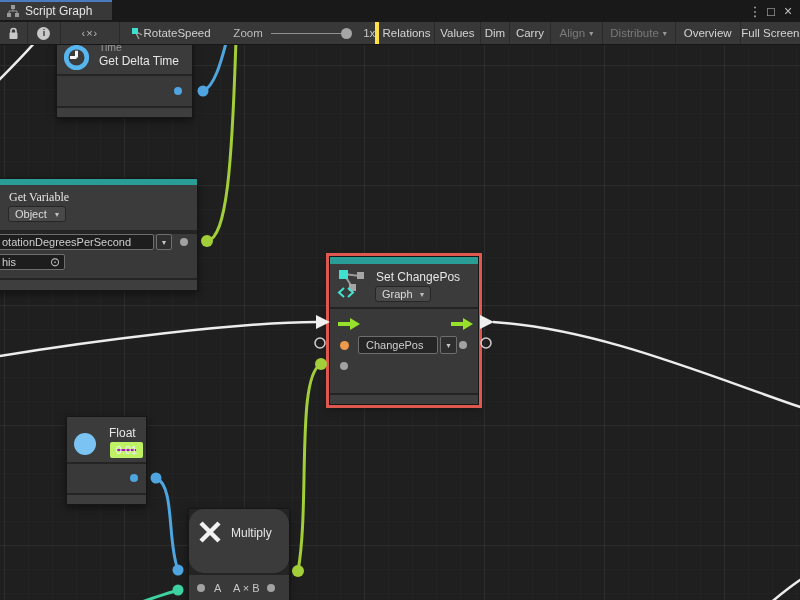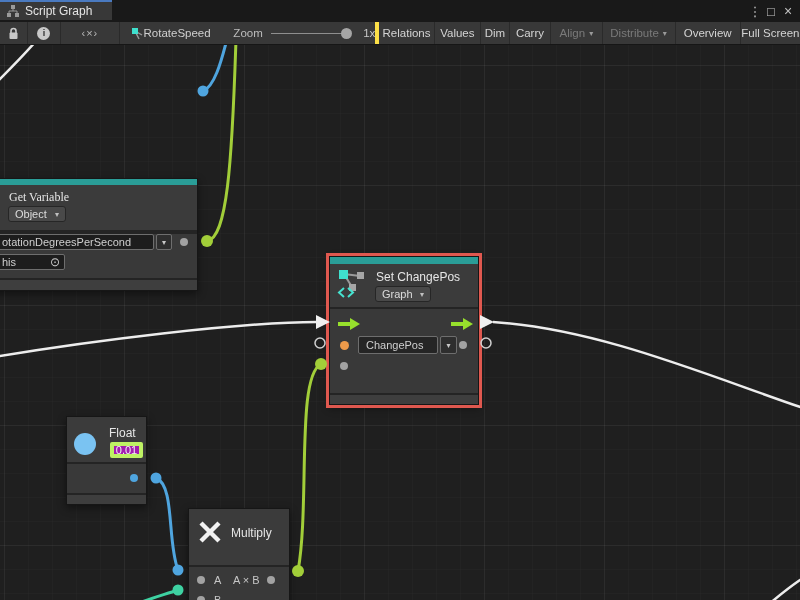--- a/index.html
+++ b/index.html
@@ -55,21 +55,21 @@
   .dd{position:absolute;background:#494949;border:1px solid #262626;border-radius:3px;color:#dcdcdc;
       font-size:11px;display:flex;align-items:center;padding:0 6px;box-sizing:border-box;gap:5px;}
   .dd .caret{margin-left:auto;color:#c0c0c0;}
   .field{position:absolute;background:#1d1d1d;border:1px solid #6e6e6e;border-radius:2px;color:#cfcfcf;
          font-size:11px;display:flex;align-items:center;box-sizing:border-box;overflow:hidden;white-space:nowrap;}
   .sqbtn{position:absolute;background:#2e2e2e;border:1px solid #6e6e6e;border-radius:2px;color:#c8c8c8;
          font-size:8px;display:flex;align-items:center;justify-content:center;box-sizing:border-box;}
   .picker{margin-left:auto;margin-right:4px;color:#c8c8c8;font-size:12px;line-height:10px;}
   .flowarrow{position:absolute;width:22px;height:14px;}
   .float-circle{position:absolute;width:22px;height:22px;border-radius:50%;background:#7ac3f2;}
-  .valuebox{position:absolute;background:#a21caf;border:4px solid #bef264;border-radius:2px;color:#f2f2f2;
+  .valuebox{position:absolute;background:#a21caf;border:7px solid #bef264;border-radius:2px;color:#f2f2f2;
             font-size:11px;display:flex;align-items:center;justify-content:center;box-sizing:border-box;}
 </style>
 </head>
 <body>
 
 <div class="window">
 
   <div class="tabbar">
     <div class="tab">
       <svg width="12" height="12" viewBox="0 0 12 12">
@@ -150,20 +150,34 @@
       <path d="M -6 312 C 90 296, 240 277, 317 277" stroke="#ededed" stroke-width="2.5" fill="none"></path>
       <path d="M 493 277 C 600 284, 706 330, 806 364" stroke="#ededed" stroke-width="2.5" fill="none"></path>
       <path d="M 768 560 C 782 548, 792 540, 806 531" stroke="#ededed" stroke-width="2.5" fill="none"></path>
       <path d="M 207 196 C 227 193, 232 120, 236 -6" stroke="#a2ce39" stroke-width="3" fill="none"></path>
       <path d="M 321 319 C 296 331, 310 460, 298 526" stroke="#a2ce39" stroke-width="3" fill="none"></path>
       <path d="M 203 46 C 214 42, 221 18, 227 -6" stroke="#4fa5df" stroke-width="3" fill="none"></path>
       <path d="M 156 433 C 175 440, 167 497, 178 525" stroke="#4fa5df" stroke-width="3" fill="none"></path>
       <path d="M 178 545 C 154 553, 136 557, 110 572" stroke="#3ed2a2" stroke-width="3" fill="none"></path>
     </svg>
 
+    <div class="node" style="left:56px;top:-9px;width:137px;">
+      <div class="nhead" style="height:37px;">
+        <svg width="27" height="27" viewBox="0 0 27 27" style="position:absolute;left:6px;top:7px;">
+          <circle cx="13.5" cy="13.5" r="10.3" stroke="#57b6f0" stroke-width="4.6" fill="none"></circle>
+          <path d="M13.5 13.5 L13.5 6.8 M13.5 13.5 L7 13.5" stroke="#f5f5f5" stroke-width="3" fill="none"></path>
+        </svg>
+        <span class="ncat" style="left:42px;top:4px;">Time</span>
+        <span class="ntitle" style="left:42px;top:17px;">Get Delta Time</span>
+      </div>
+      <div class="nbody" style="height:30px;">
+        <span class="dot blue" style="left:117px;top:11px;"></span>
+      </div>
+      <div class="nfoot"></div>
+    </div>
 
     <div class="node" style="left:-14px;top:133px;width:212px;">
       <div class="strip thin"></div>
       <div class="nhead" style="height:45px;">
         <span class="ntitle" style="left:22px;top:5px;font-family:Liberation Serif, serif;">Get Variable</span>
         <div class="dd" style="left:21px;top:21px;width:58px;height:16px;">
           <span>Object</span>
           <span class="caret">▾</span>
         </div>
       </div>
@@ -230,21 +244,21 @@
           <span>0.01</span>
         </div>
       </div>
       <div class="nbody" style="height:29px;">
         <span class="dot blue" style="left:63px;top:10px;"></span>
       </div>
       <div class="nfoot"></div>
     </div>
 
     <div class="node" style="left:188px;top:463px;width:102px;">
-      <div class="nhead" style="height:56px;">
+      <div class="nhead" style="height:64px;border-radius:15px;">
         <svg width="24" height="24" viewBox="0 0 24 24" style="position:absolute;left:9px;top:11px;">
           <path d="M3 3 L21 21 M21 3 L3 21" stroke="#f2f2f2" stroke-width="4.4"></path>
         </svg>
         <span class="ntitle" style="left:42px;top:17px;">Multiply</span>
       </div>
       <div class="nbody" style="height:62px;">
         <span class="dot" style="left:8px;top:9px;"></span>
         <span class="plabel" style="left:25px;top:7px;">A</span>
         <span class="plabel" style="left:44px;top:7px;">A × B</span>
         <span class="dot" style="left:78px;top:9px;"></span>

